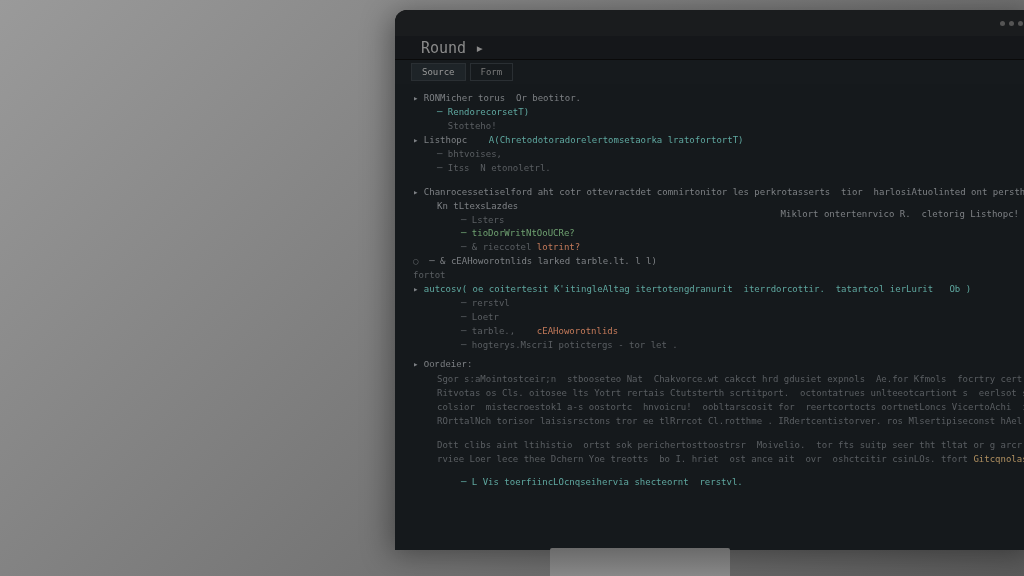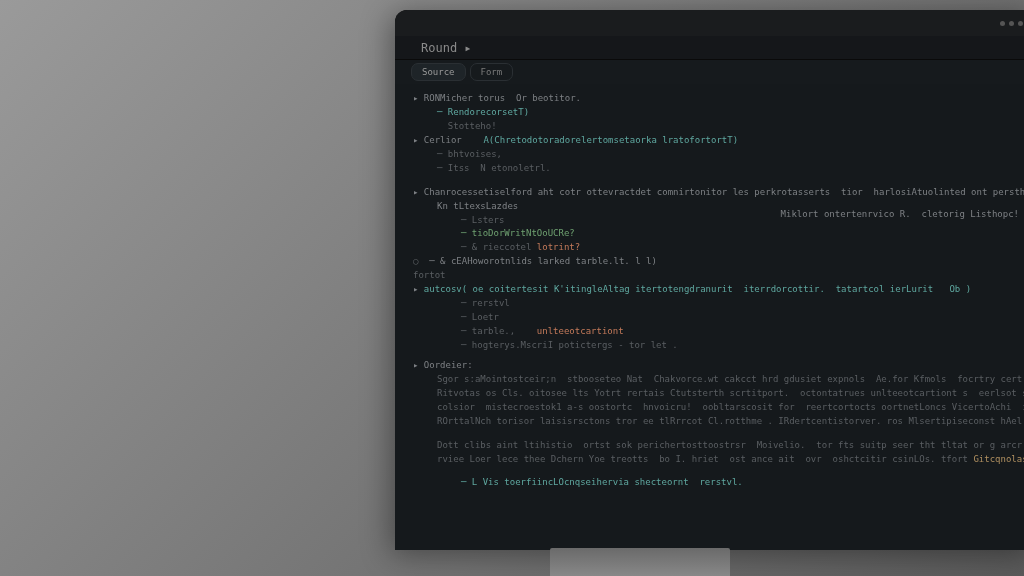--- a/index.html
+++ b/index.html
@@ -49,40 +49,40 @@
 .tab-row {
   height: 24px;
   background: #15171a;
   display: flex;
   align-items: center;
   padding-left: 16px;
   border-bottom: 1px solid #0a0a0a;
 }
 .file-tab {
   color: #8a8a8a;
-  font-size: 12px;
+  font-size: 15px;
   padding: 4px 10px;
   display: flex;
   align-items: center;
   gap: 4px;
 }
 .toolbar {
   height: 24px;
   background: #161a1d;
   display: flex;
   align-items: center;
   padding-left: 16px;
   gap: 4px;
 }
 .toolbar-tab {
   color: #7a7a7a;
   font-size: 9px;
   padding: 3px 10px;
   border: 1px solid #2a2f33;
-  border-radius: 7px;
+  border-radius: 0;
 }
 .toolbar-tab.active {
   background: #1e2428;
   color: #9a9a9a;
 }
 .editor {
   padding: 8px 16px 8px 18px;
   font-size: 9px;
   line-height: 1.55;
   color: #6a6a6a;
@@ -92,21 +92,21 @@
 }
 .code-line { white-space: pre; }
 .tok-dim { color: #5a5e62; }
 .tok-grey { color: #7d8084; }
 .tok-teal { color: #5fa8a0; }
 .tok-orange { color: #c47a5a; }
 .tok-green { color: #6ea070; }
 .tok-yellow { color: #b09060; }
 .indent-1 { padding-left: 24px; }
 .indent-2 { padding-left: 48px; }
-.mt-1 { margin-top: 6px; }
+.mt-1 { margin-top: 6px; font-family: Liberation Mono, monospace; }
 .mt-2 { margin-top: 10px; }
 .far-right { position: relative; }
 .far-right-txt { position: absolute; right: 0; top: 8px; }
 </style>
 </head>
 <body>
 
 <div class="monitor">
 
   <div class="titlebar">
@@ -128,36 +128,36 @@
     <div class="toolbar-tab">
       <span>Form</span>
     </div>
   </div>
 
   <div class="editor">
 
     <div class="code-line"><span class="tok-grey">▸ </span><span class="tok-grey">RONMicher torus  Or beotitor.</span></div>
     <div class="code-line indent-1 tok-teal">─ RendorecorsetT)</div>
     <div class="code-line indent-1 tok-dim">  Stotteho!</div>
-    <div class="code-line"><span class="tok-grey">▸ Cerlior    </span><span class="tok-teal">A(Chretodotoradorelertomsetaorka lratofortortT)</span></div>
+    <div class="code-line"><span class="tok-grey">▸ Listhopc    </span><span class="tok-teal">A(Chretodotoradorelertomsetaorka lratofortortT)</span></div>
     <div class="code-line indent-1 tok-dim">─ bhtvoises,</div>
     <div class="code-line indent-1 tok-dim">─ Itss  N etonoletrl.</div>
 
     <div class="code-line mt-2 far-right"><span class="tok-grey">▸ </span><span class="tok-grey">Chanrocessetiselford aht cotr ottevractdet comnirtonitor les perkrotasserts  tior  harlosiAtuolinted ont persthbersecls  s61 ort</span></div>
     <div class="code-line indent-1 tok-grey far-right"><span>Kn tLtexsLazdes</span><span class="far-right-txt tok-grey">Miklort ontertenrvico R.  cletorig Listhopc!</span></div>
     <div class="code-line indent-2 tok-dim">─ Lsters</div>
     <div class="code-line indent-2 tok-green">─ tioDorWritNtOoUCRe?</div>
     <div class="code-line indent-2"><span class="tok-dim">─ &amp; rieccotel </span><span class="tok-orange">lotrint?</span></div>
     <div class="code-line"><span class="tok-dim">○  </span><span class="tok-grey">─ &amp; cEAHoworotnlids larked tarble.lt. l l)</span></div>
     <div class="code-line tok-dim">fortot</div>
 
     <div class="code-line"><span class="tok-grey">▸ </span><span class="tok-teal">autcosv( oe coitertesit K'itingleAltag itertotengdranurit  iterrdorcottir.  tatartcol ierLurit   Ob )</span></div>
     <div class="code-line indent-2 tok-dim">─ rerstvl</div>
     <div class="code-line indent-2 tok-dim">─ Loetr</div>
-    <div class="code-line indent-2"><span class="tok-dim">─ tarble.,    </span><span class="tok-orange">unlteeotcartiont</span></div>
+    <div class="code-line indent-2"><span class="tok-dim">─ tarble.,    </span><span class="tok-orange">cEAHoworotnlids</span></div>
     <div class="code-line indent-2"><span class="tok-dim">─ hogterys.</span><span class="tok-dim">MscriI potictergs - tor let .</span></div>
 
     <div class="code-line mt-1 tok-grey">▸ Oordeier:</div>
     <div class="code-line indent-1 tok-dim">Sgor s:aMointostceir;n  stbooseteo Nat  Chakvorce.wt cakcct hrd gdusiet expnols  Ae.for Kfmols  focrtry cert Ach s othei</div>
     <div class="code-line indent-1 tok-dim">Ritvotas os Cls. oitosee lts Yotrt rertais Ctutsterth scrtitport.  octontatrues unlteeotcartiont s  eerlsot s&amp;ed  imroretonclrecert</div>
     <div class="code-line indent-1 tok-dim">colsior  mistecroestok1 a-s oostortc  hnvoicru!  oobltarscosit for  reertcortocts oortnetLoncs VicertoAchi  isforovltsrtiossT</div>
     <div class="code-line indent-1 tok-dim">ROrttalNch torisor laisisrsctons tror ee tlRrrcot Cl.rotthme . IRdertcentistorver. ros Mlsertipiseconst hAel sortecrlastvst</div>
 
     <div class="code-line mt-2 indent-1 tok-dim">Dott clibs aint ltihistio  ortst sok perichertosttoostrsr  Moivelio.  tor fts suitp seer tht tltat or g arcr  logwn brlcore sre loc ats</div>
     <div class="code-line indent-1"><span class="tok-dim">rviee Loer lece thee Dchern Yoe treotts  bo I. hriet  ost ance ait  ovr  oshctcitir csinLOs. tfort </span><span class="tok-yellow">Gitcqnolasovetalh</span></div>

